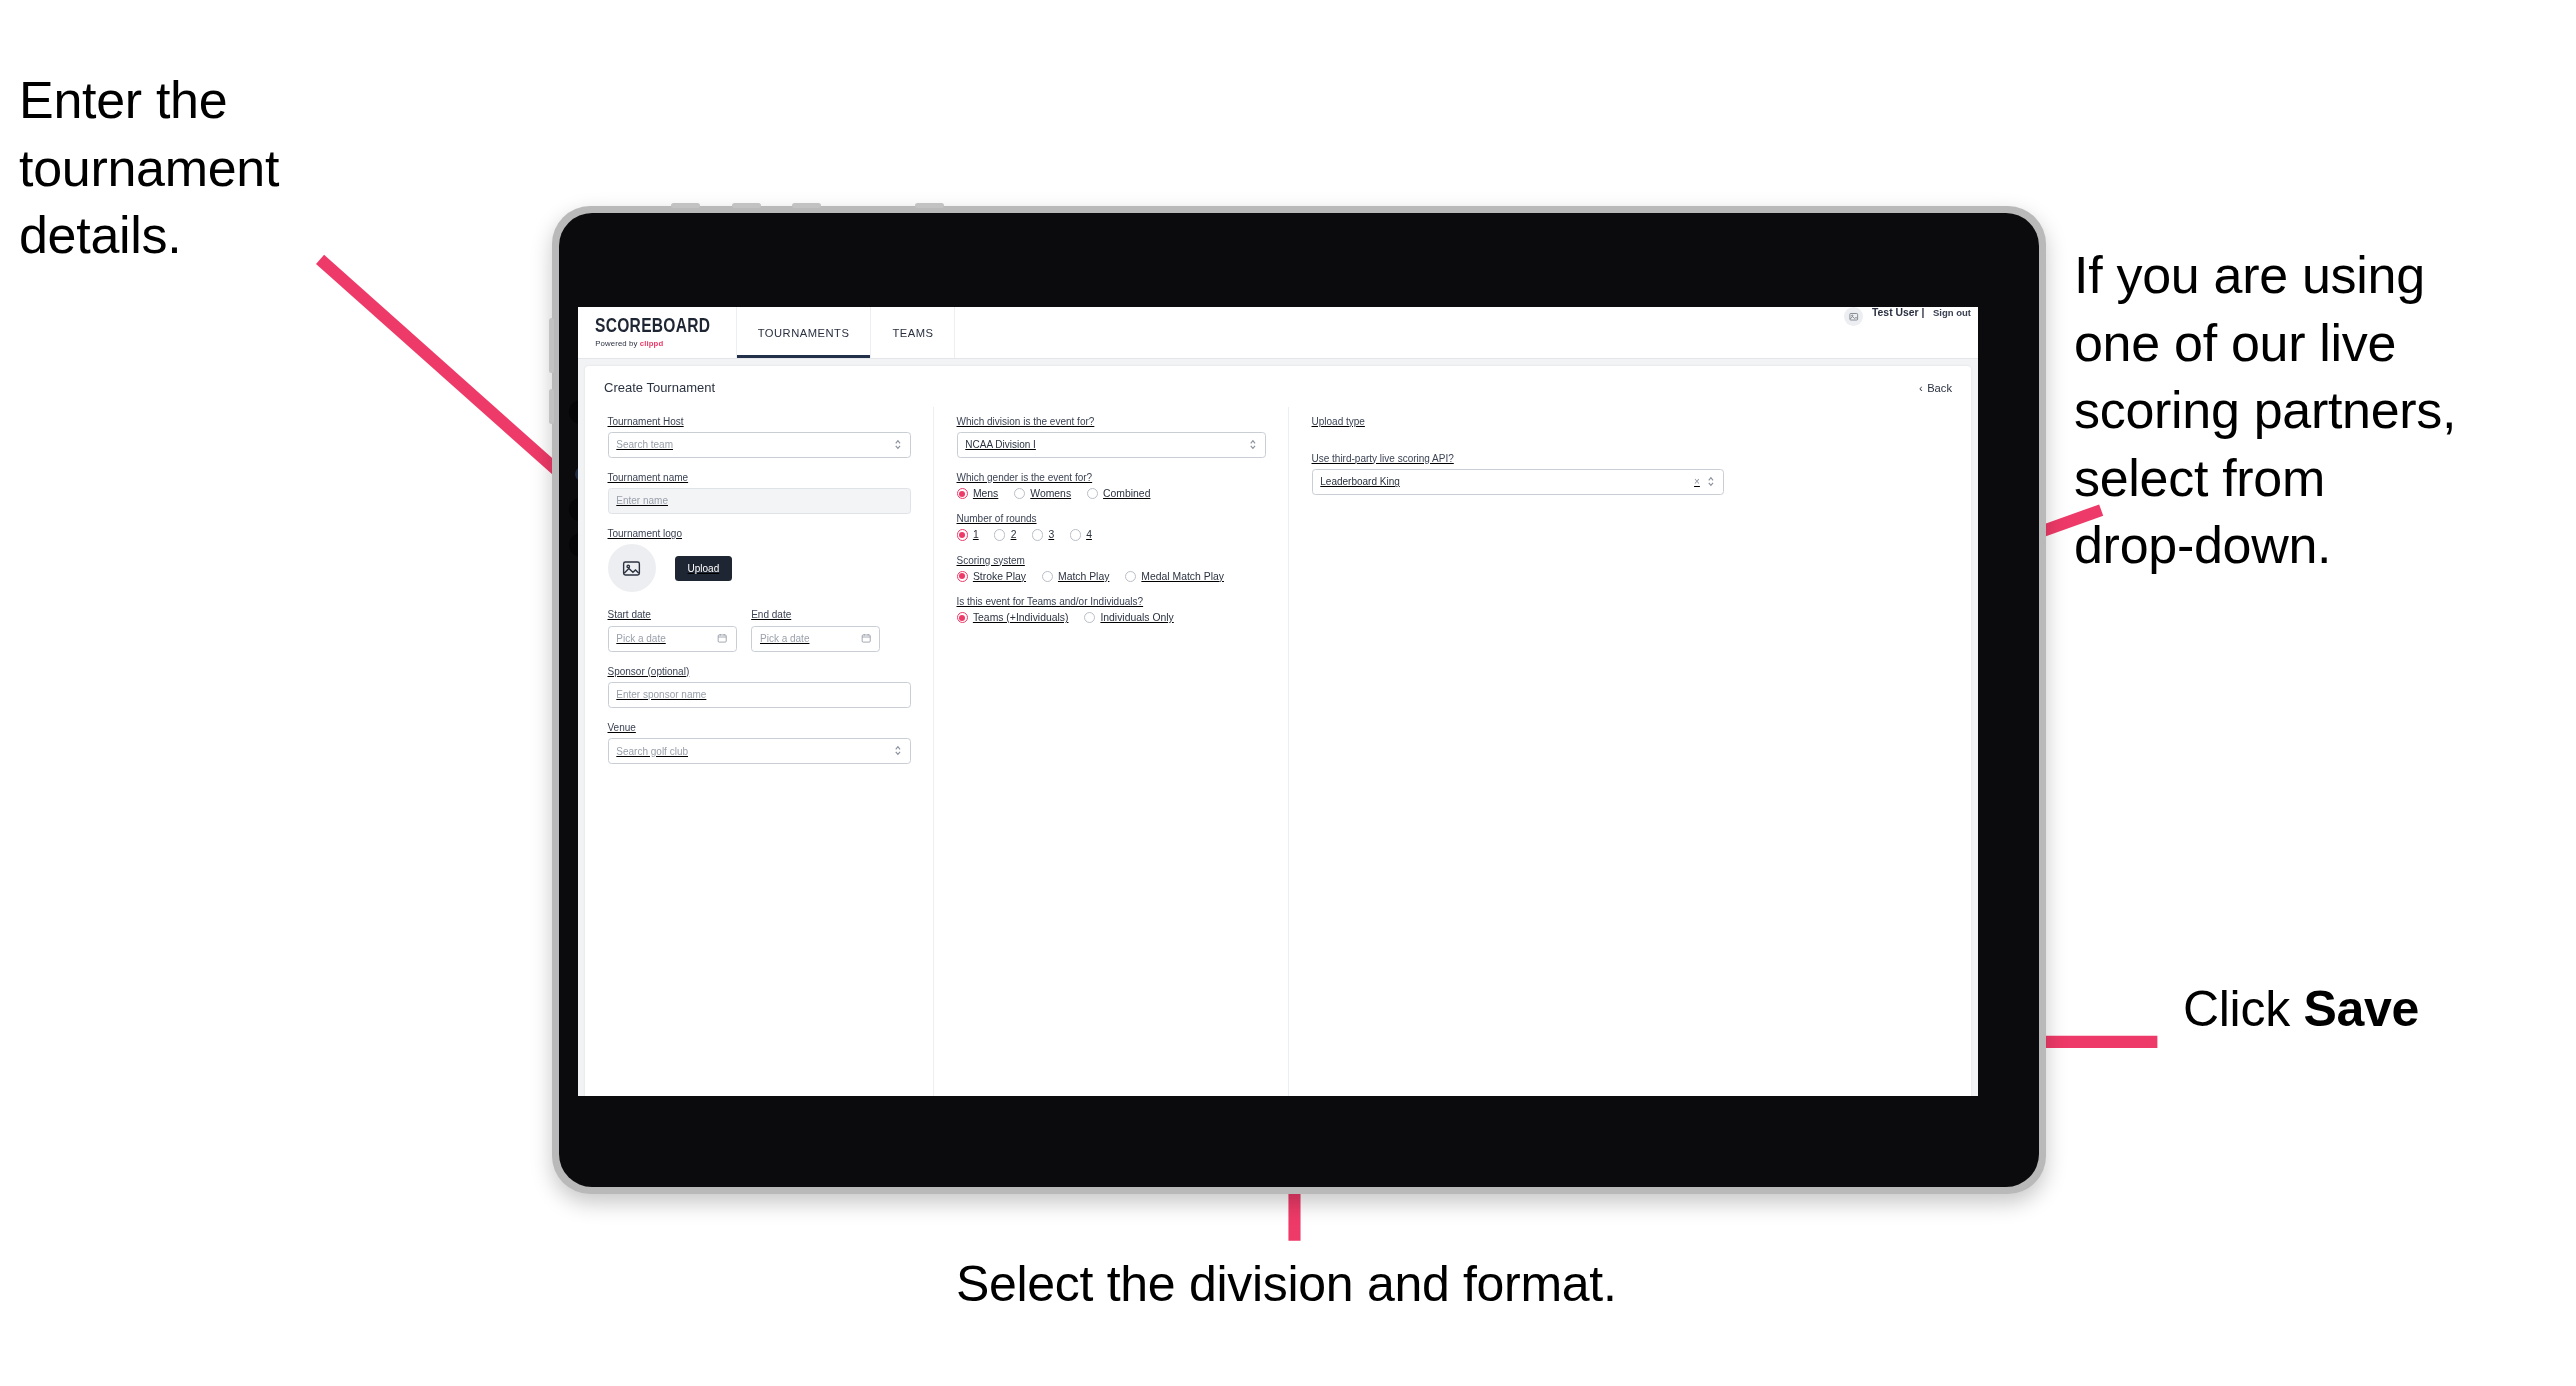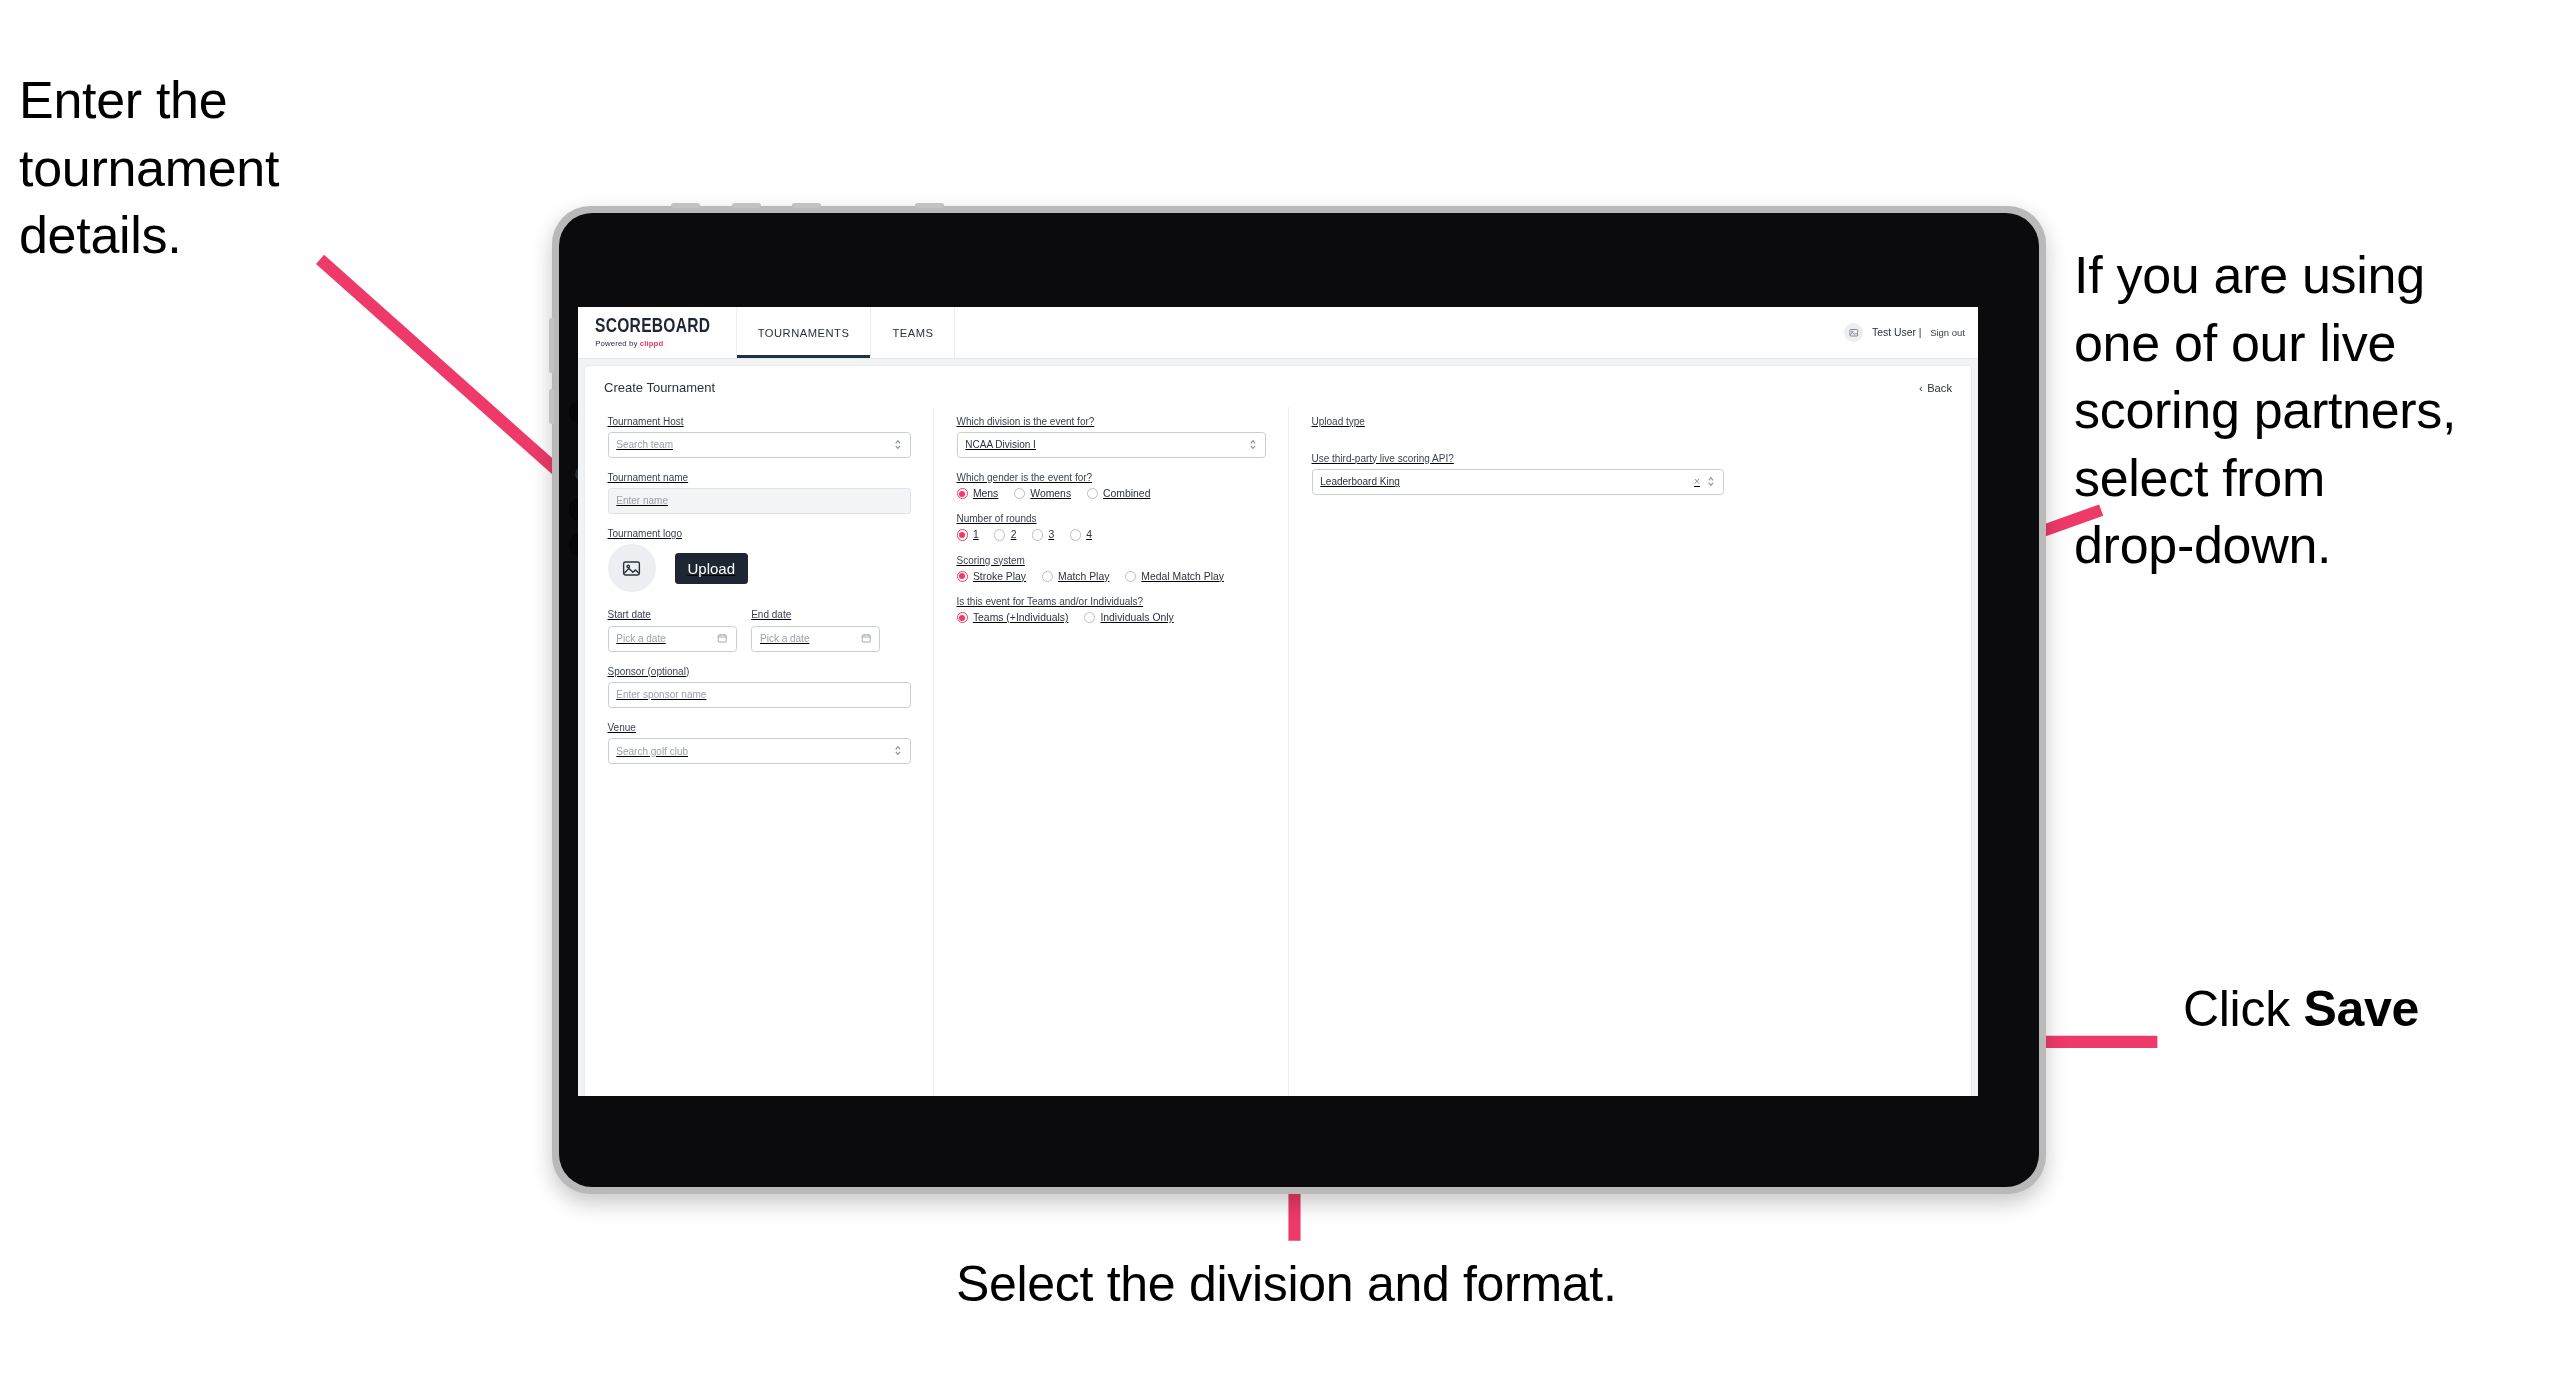--- a/index.html
+++ b/index.html
@@ -83,22 +83,22 @@
     display: flex; align-items: center; justify-content: center;
     padding: 0 21px; font-size: 11.2px; letter-spacing: 0.5px;
     color: #2a3040; border-right: 0.9px solid #eceef1;
     cursor: pointer; position: relative; font-weight: 500;
   }
   .navtab.active::after {
     content:""; position:absolute; left:0; right:0; bottom:0;
     height:2.6px; background:#23304a;
   }
   .nav-right {
-    margin-left: auto; display: flex; align-items: center;
-    gap: 8.6px; padding-right: 13px; font-size: 10.4px; color: #2a3040;
+    margin-left: auto; display: flex; align-items: flex-start;
+    gap: 8.6px; padding-right: 7px; font-size: 10.4px; color: #2a3040; font-weight: bold;
   }
   .avatar {
     width: 19px; height: 19px; border-radius: 50%;
     background: #edeef1; display:flex; align-items:center; justify-content:center;
   }
   .nav-user { font-size: 10.4px; color:#2a3040; }
   .nav-signout { font-size: 9.5px; color:#3a4052; }
 
   
   .card {
@@ -137,21 +137,21 @@
   }
   .finput .clear { margin-left:auto; margin-right:7px; }
   .finput.has-both .spin { margin-left: 0; }
 
   .logo-row { display:flex; align-items:center; gap:19px; margin-top:3.5px; }
   .logo-circle {
     width: 48px; height:48px; border-radius: 50%; background:#eceef1;
     display:flex; align-items:center; justify-content:center;
   }
   .upload-btn {
-    background:#1f2633; color:#fff; font-size:15px;
+    background:#1f2633; color:#fff; font-size:10px;
     padding: 7px 13px; border-radius: 3.5px; cursor:pointer;
   }
 
   .date-row { display:flex; gap:14.7px; }
   .date-col { width: 129px; }
 
   
   .radio-row { display:flex; align-items:center; flex-wrap:wrap; gap: 0; margin-top: 1.7px; }
   .radio-item { display:flex; align-items:center; gap:5.2px; margin-right: 15.6px; cursor:pointer; }
   .radio {

